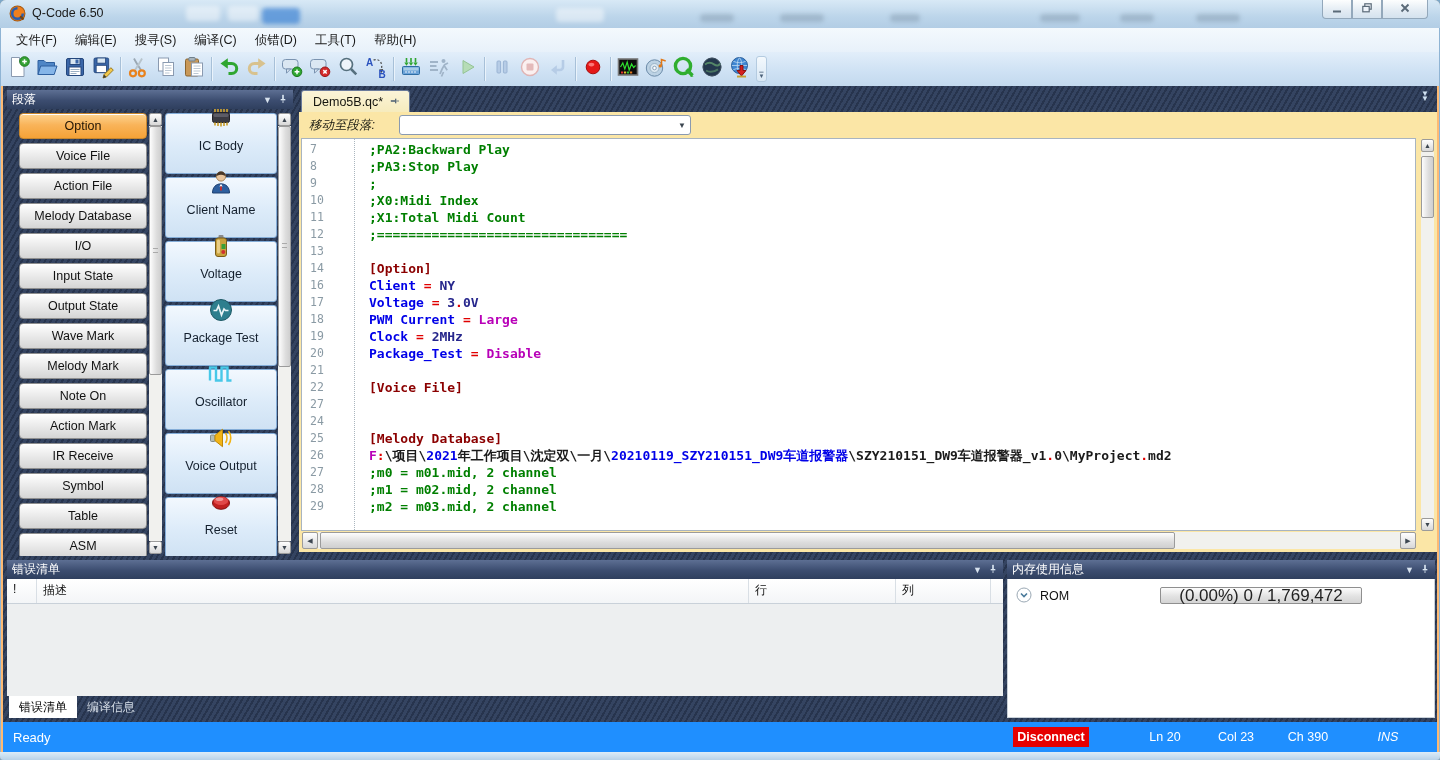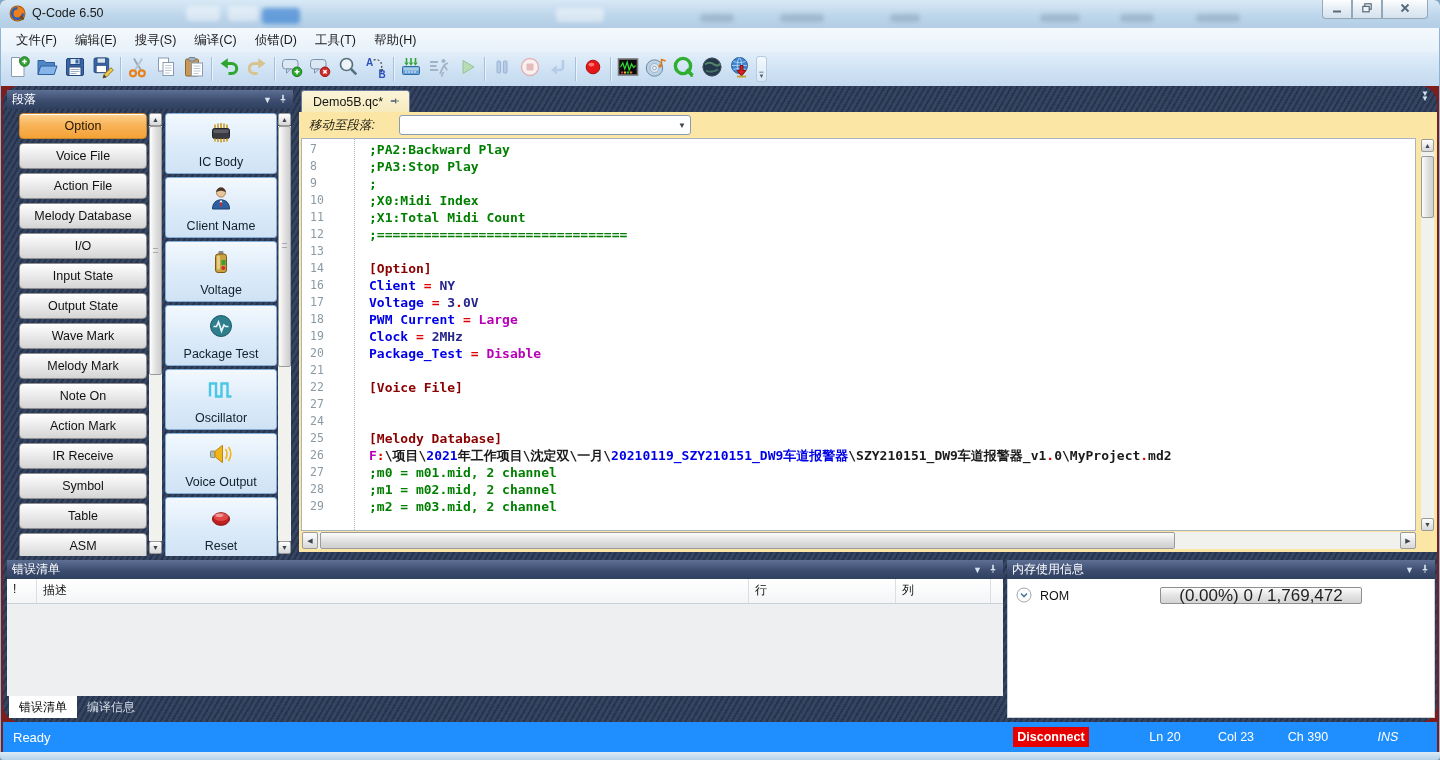--- a/index.html
+++ b/index.html
@@ -1,19 +1,19 @@
 <!DOCTYPE html>
 <html><head>
 <meta charset="utf-8">
 <style>
   * { margin:0; padding:0; box-sizing:border-box; }
   html,body { width:1440px; height:760px; overflow:hidden; background:#7da7c8;
               font-family:"Liberation Sans","DejaVu Sans",sans-serif; }
   .window { position:absolute; inset:0; border-radius:6px 6px 4px 4px;
-            background:#7f1d1d; box-shadow:inset 0 0 0 1px #8fb4d4; }
+            background:#fdba74; box-shadow:inset 0 0 0 1px #8fb4d4; }
 
   
   .titlebar { position:absolute; left:0; top:0; right:0; height:28px;
       background:linear-gradient(#d8e9f6,#bcd5ea 60%,#b2cde5);
       border-radius:6px 6px 0 0; overflow:hidden; }
   .app-icon { position:absolute; left:9px; top:5px; width:17px; height:17px; }
   .titletext { position:absolute; left:32px; top:6px; font-size:12.5px; color:#1a1a1a; }
   .ghost { position:absolute; border-radius:4px; background:rgba(255,255,255,.45); filter:blur(2px); }
   .ghost.b { background:rgba(72,138,214,.75); }
   .ghost.g { background:rgba(100,120,140,.30); }
@@ -35,41 +35,41 @@
   .tool-btn { width:28px; height:28px; display:flex; align-items:center; justify-content:center; border-radius:3px; }
   .tool-sep { width:1px; height:24px; background:#a7c0d8; margin:0 3px; box-shadow:1px 0 0 #eaf3fb; }
   .tool-overflow { width:11px; height:26px; margin-left:2px; border-radius:3px;
       background:linear-gradient(#f4f9fd,#d9e8f5); border:1px solid #b4cbe0;
       display:flex; flex-direction:column; align-items:center; justify-content:flex-end; padding-bottom:3px; }
   .tool-overflow span { font-size:6px; color:#4a6078; line-height:4px; }
 
   
   .workspace { position:absolute; left:3px; top:86px; width:1434px; height:636px;
       background:#2e3e5c;
-      background-image:repeating-linear-gradient(300deg,rgba(0,0,0,.16) 0 2px,rgba(255,255,255,.03) 2px 5px);border-radius:17px; }
+      background-image:repeating-linear-gradient(300deg,rgba(0,0,0,.16) 0 2px,rgba(255,255,255,.03) 2px 5px); }
 
   .dock-header { height:19px; background:linear-gradient(#5d6f93,#3c4d70 55%,#2f3f5e);
       display:flex; align-items:center; padding:0 5px; color:#fff; font-size:12px; }
   .dock-header .spacer { flex:1; }
   .hdr-btn { color:#d7e2ee; font-size:9px; margin-left:6px; }
 
   
   .sections-dock { position:absolute; left:4px; top:4px; width:286px; height:466px; overflow:hidden; }
   .dock-body { position:absolute; left:0; right:0; top:19px; bottom:0; overflow:hidden; }
   .section-list { position:absolute; left:12px; top:4px; width:128px; }
   .section-btn { height:26px; margin-bottom:4px; border:1px solid #8f8f8f; border-radius:4px;
       background:linear-gradient(#ffffff,#ececec 45%,#d5d5d5);
       box-shadow:inset 0 1px 0 #fff; display:flex; align-items:center; justify-content:center;
       font-size:12.5px; color:#111; }
   .section-btn.selected { background:linear-gradient(#fdd491,#f9b45a 45%,#f5a237);
       border-color:#c8872e; color:#201404; }
   .tile-list { position:absolute; left:158px; top:4px; width:112px; }
   .tile { height:61px; margin-bottom:3px; border:1px solid #84add8; border-radius:3px;
       background:linear-gradient(#f2f8fe,#dcebf9 55%,#cfe2f4);
-      display:flex; flex-direction:column; align-items:center; justify-content:flex-end; padding-bottom:4px; }
+      display:flex; flex-direction:column; align-items:center; justify-content:flex-end; padding-bottom:20px; }
   .tile svg { margin-bottom:2px; }
   .tile-label { font-size:12.5px; color:#14202e; }
 
   
   .sb { position:absolute; display:flex; }
   .sb.v { flex-direction:column; width:13px; }
   .sb.h { flex-direction:row; height:17px; }
   .sb-btn { flex:none; background:linear-gradient(#fefefe,#d8d8d8); border:1px solid #9b9b9b;
       border-radius:2px; display:flex; align-items:center; justify-content:center;
       font-size:7px; color:#3c4650; }

